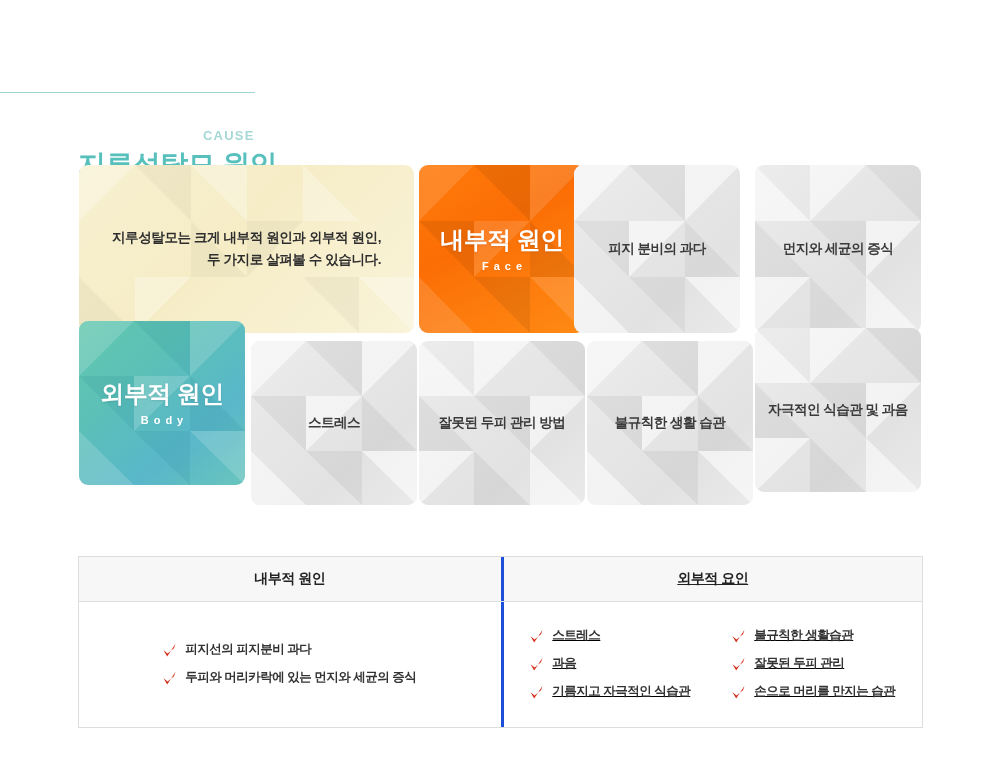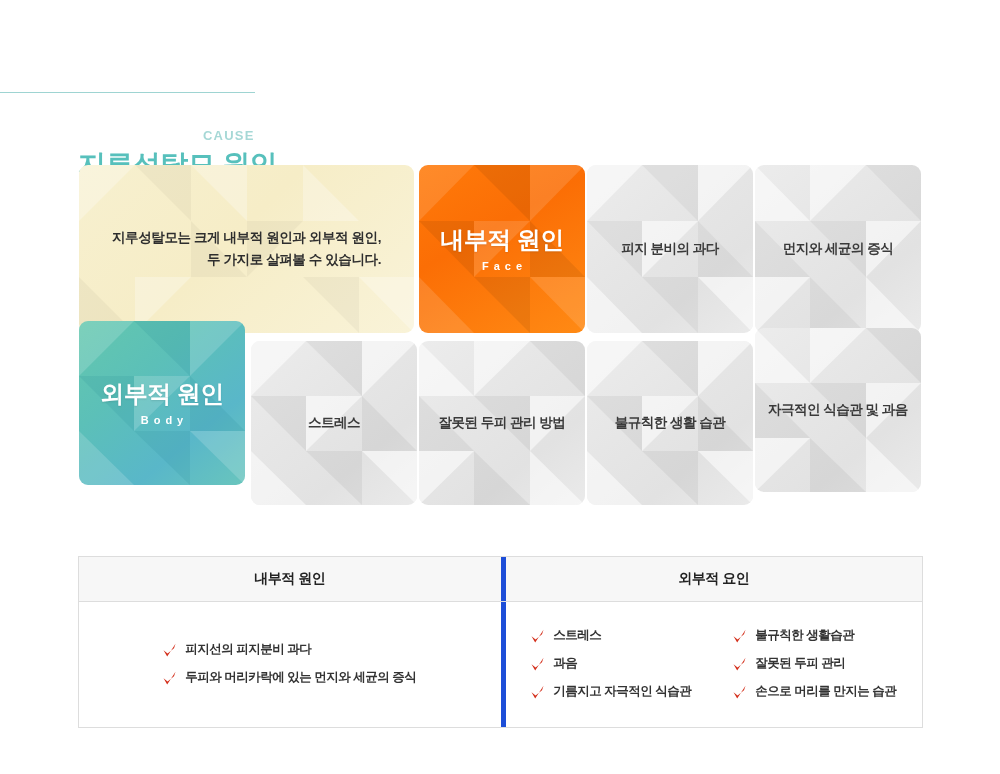--- a/index.html
+++ b/index.html
@@ -69,21 +69,21 @@
   
   .table-wrap {
     position: absolute; left: 78px; top: 547px;
     width: 845px; height: 172px;
     border: 1px solid #dddddd;
     background: #ffffff;
   }
   .t-head { display: flex; height: 45px; background: #f7f7f7; border-bottom: 1px solid #dddddd; }
   .t-body { display: flex; height: 125px; }
   .t-col { flex: 1 1 50%; display: flex; align-items: center; justify-content: center; }
-  .t-col + .t-col { border-left: 5px solid #1d4ed8; }
+  .t-col + .t-col { border-left: 3px solid #1d4ed8; text-decoration: underline; }
   .t-head .t-col {
     font-size: 14px; font-weight: bold; color: #222222; letter-spacing: -0.5px;
   }
   .t-body .t-col { align-items: center; }
 
   .check-list { display: flex; flex-direction: column; gap: 13px; }
   .check-row { display: flex; align-items: flex-start; gap: 9px; }
   .check-icon {
     flex: 0 0 auto; width: 13px; height: 15px; margin-top: 0px;
     color: #d4301c;
@@ -146,21 +146,21 @@
           <polygon points="111,56 166,112 111,112"></polygon>
             <polygon points="55,112 111,112 111,168"></polygon>
         </g>
       </svg>
       <div class="label hero-label">
         <span class="ko">내부적 원인</span>
         <span class="en">Face</span>
       </div>
     </div>
 
-    <div class="card card-gray" style="left:587px; top:156px; width:166px; height:168px;">
+    <div class="card card-gray" style="left:574px; top:156px; width:166px; height:168px;">
       <svg class="facets" viewBox="0 0 166 168" preserveAspectRatio="none">
         <g fill="#ffffff" fill-opacity="0.55">
           <polygon points="0,0 55,0 0,56"></polygon>
             <polygon points="111,0 166,0 111,56"></polygon>
           <polygon points="55,56 111,56 55,112"></polygon>
             <polygon points="111,112 166,112 166,168"></polygon>
           <polygon points="0,112 55,168 0,168"></polygon>
         </g>
         <g fill="#000000" fill-opacity="0.045">
           <polygon points="55,0 111,0 111,56"></polygon>

